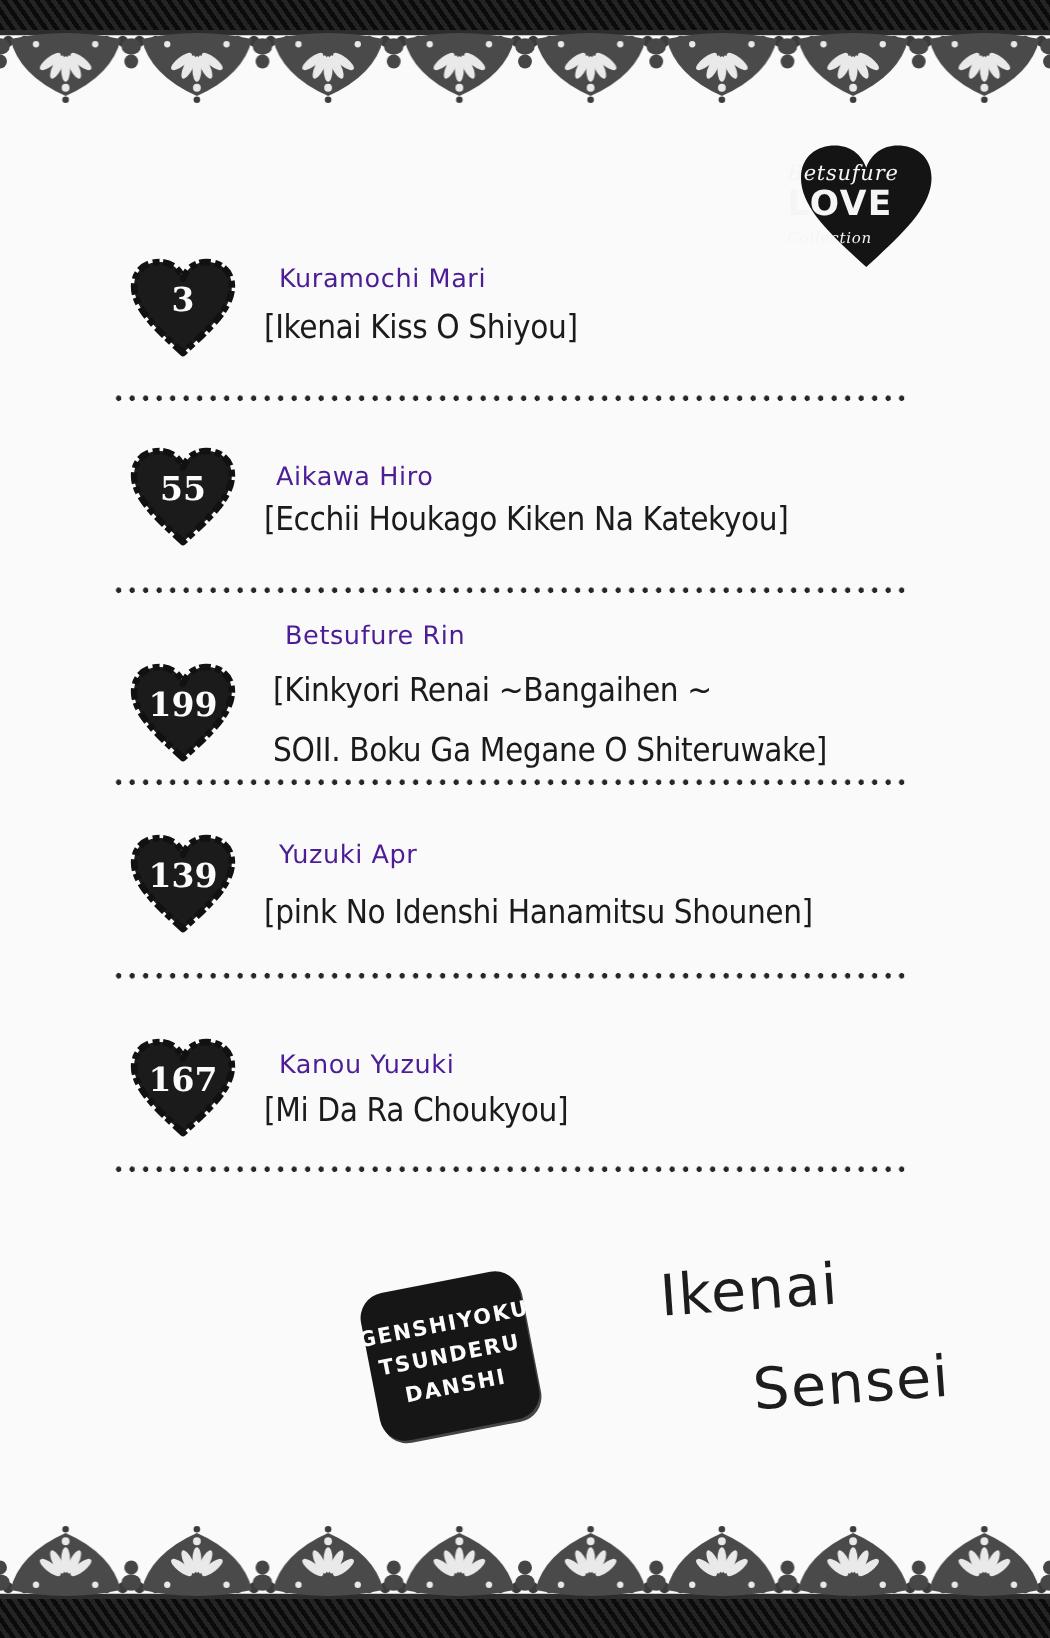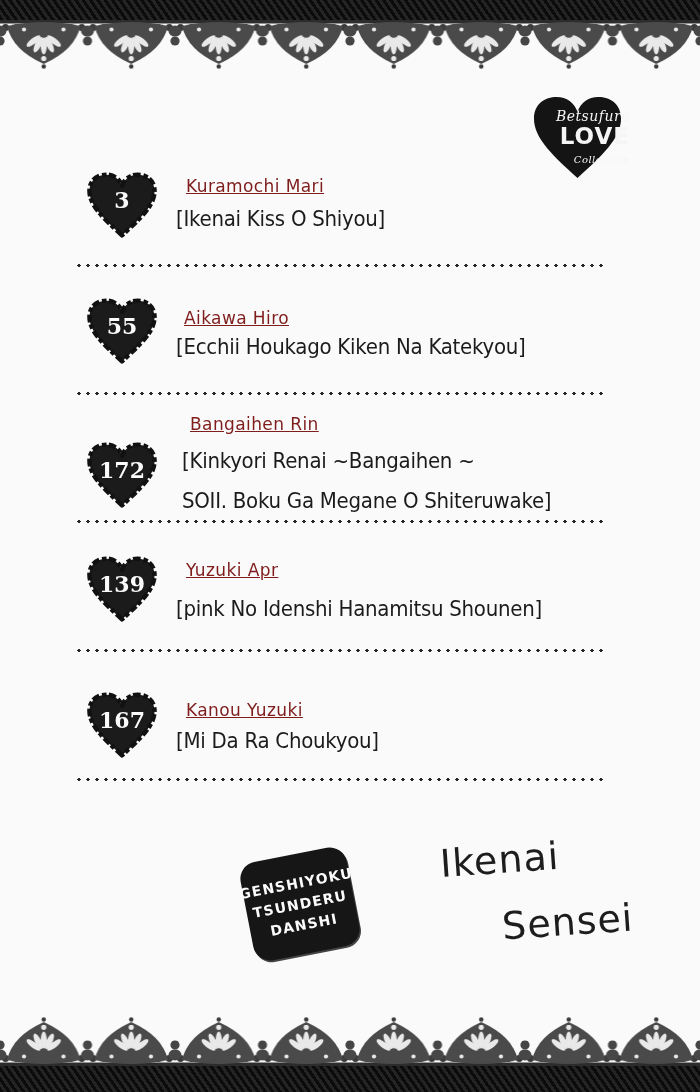--- a/index.html
+++ b/index.html
@@ -15,32 +15,32 @@
     background:repeating-linear-gradient(55deg,#0b0b0b 0 3px,#242424 3px 6px);
   }
   .band.top{top:0;height:20px;}
   .band.bottom{bottom:0;height:26px;}
   .lace{position:absolute;left:0;width:700px;height:50px;}
   .lace.top{top:20px;}
   .lace.bottom{bottom:26px;transform:scaleY(-1);}
   
   .logo{position:absolute;left:525px;top:93px;width:105px;height:89px;}
   .logo svg{position:absolute;left:0;top:0;}
-  .logo .ltxt{position:absolute;left:0;width:105px;text-align:right;color:#f5f5f5;}
+  .logo .ltxt{position:absolute;left:0;width:105px;text-align:left;color:#f5f5f5;}
   .logo .l1{top:15px;font-family:"DejaVu Serif",serif;font-style:italic;font-size:14px;letter-spacing:.5px;}
   .logo .l2{top:30px;font-size:23px;font-weight:bold;letter-spacing:1px;}
   .logo .l3{top:61px;font-family:"DejaVu Serif",serif;font-style:italic;font-size:10px;letter-spacing:.5px;}
   
   .pheart{position:absolute;left:85px;width:74px;height:70px;}
   .pheart svg{position:absolute;left:0;top:0;}
   .pheart .num{
     position:absolute;left:0;top:17px;width:74px;text-align:center;
     font-family:"DejaVu Serif",serif;font-weight:bold;font-size:22px;color:#fbfbfb;
   }
-  .author{position:absolute;font-size:17px;letter-spacing:.4px;color:#7f1d1d;text-decoration:underline;}
+  .author{position:absolute;font-size:17px;letter-spacing:.4px;color:#4c1d95;}
   .title{
     position:absolute;font-size:22px;letter-spacing:-.3px;color:#1b1b1b;
     transform:scaleX(.9);transform-origin:left top;white-space:nowrap;
   }
   .dots{
     position:absolute;left:75px;width:530px;height:5px;
     background-image:radial-gradient(circle 1.8px at 4px 2.5px,#262626 97%,rgba(0,0,0,0));
     background-size:9px 5px;background-repeat:repeat-x;
   }
   
@@ -123,23 +123,23 @@
   <span class="num">55</span>
 </div>
 <div class="author" style="left:184px;top:308px">Aikawa Hiro</div>
 <div class="title" style="left:176px;top:334px">[Ecchii Houkago Kiken Na Katekyou]</div>
 <div class="dots" style="top:391px"></div>
 
 <div class="pheart" style="top:440px">
   <svg width="74" height="70" viewBox="0 0 100 90">
     <path d="M50,86 C26,64 6,46 6,26 C6,11 17,4 29,4 C39,4 47,10 50,19 C53,10 61,4 71,4 C83,4 94,11 94,26 C94,46 74,64 50,86 Z" fill="#1b1b1b" stroke="#111" stroke-width="6" stroke-dasharray="10 4 6 3" stroke-linejoin="round"></path>
   </svg>
-  <span class="num">172</span>
-</div>
-<div class="author" style="left:190px;top:414px">Bangaihen Rin</div>
+  <span class="num">199</span>
+</div>
+<div class="author" style="left:190px;top:414px">Betsufure Rin</div>
 <div class="title" style="left:182px;top:448px">[Kinkyori Renai ~Bangaihen ~</div>
 <div class="title" style="left:182px;top:488px">SOII. Boku Ga Megane O Shiteruwake]</div>
 <div class="dots" style="top:519px"></div>
 
 <div class="pheart" style="top:554px">
   <svg width="74" height="70" viewBox="0 0 100 90">
     <path d="M50,86 C26,64 6,46 6,26 C6,11 17,4 29,4 C39,4 47,10 50,19 C53,10 61,4 71,4 C83,4 94,11 94,26 C94,46 74,64 50,86 Z" fill="#1b1b1b" stroke="#111" stroke-width="6" stroke-dasharray="10 4 6 3" stroke-linejoin="round"></path>
   </svg>
   <span class="num">139</span>
 </div>

